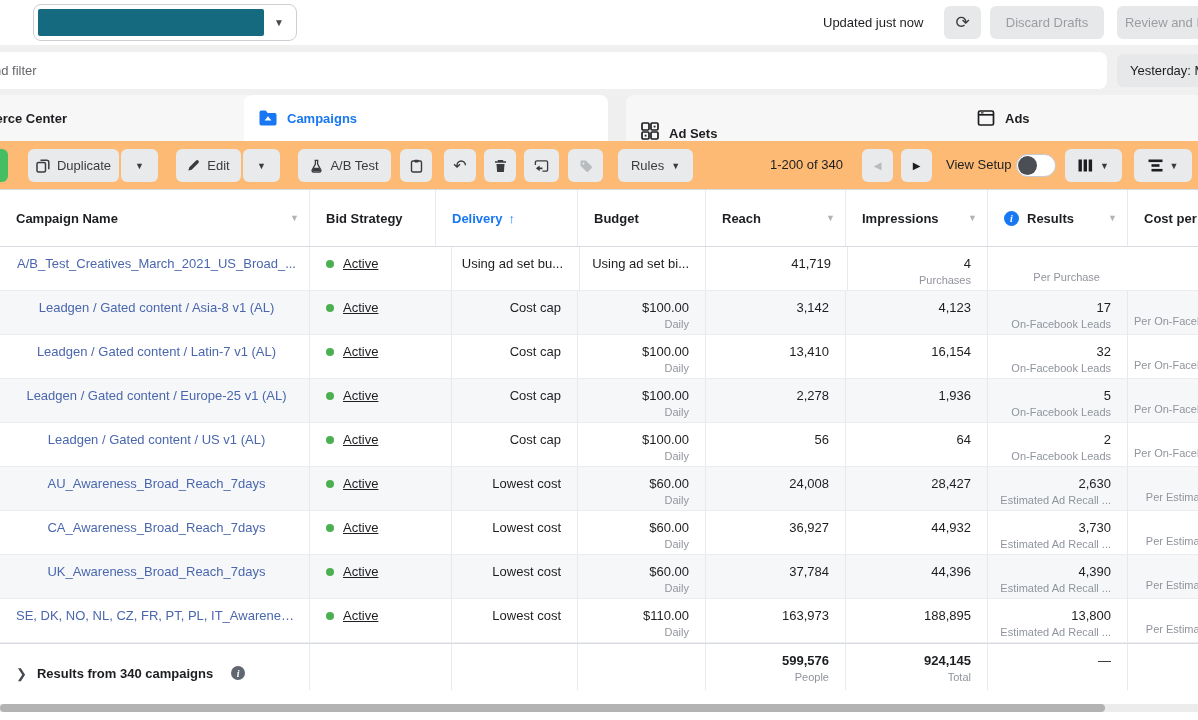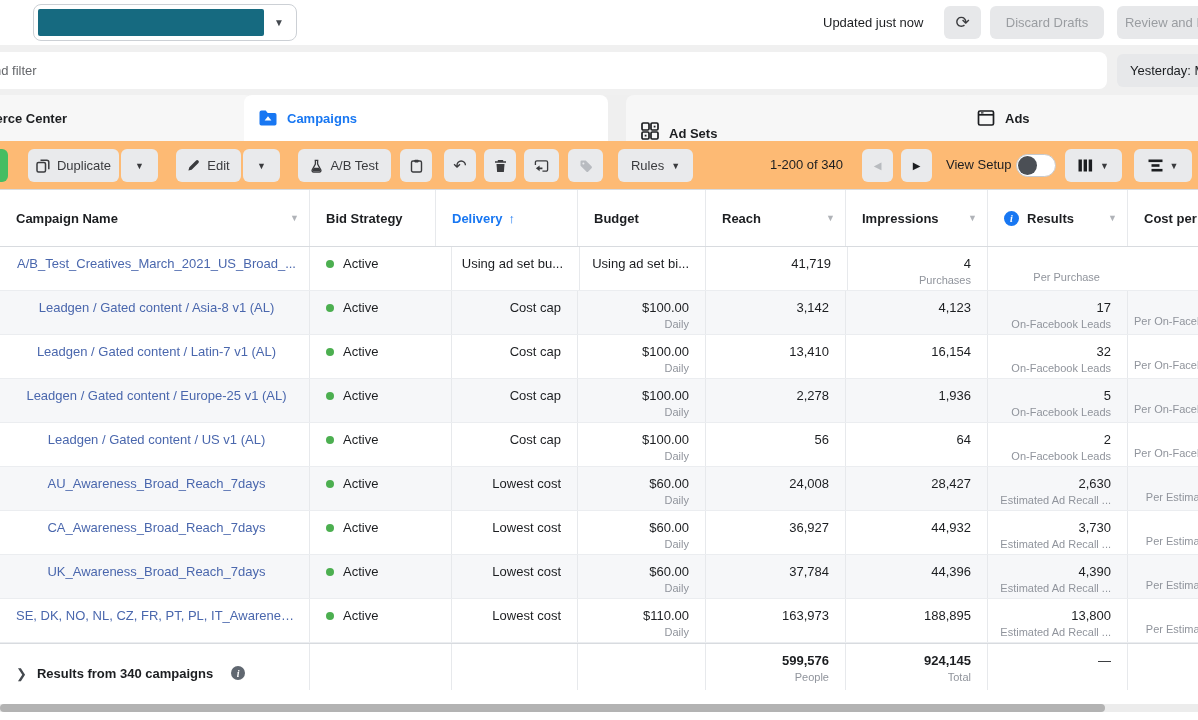--- a/index.html
+++ b/index.html
@@ -70,21 +70,21 @@
   .info-i { display:inline-flex; align-items:center; justify-content:center; width:15px; height:15px; border-radius:50%;
             background:#1877f2; color:#fff; font-size:10px; font-weight:bold; font-family:"Liberation Serif",serif;
             font-style:italic; margin-right:8px; flex:0 0 auto; }
   .info-i.grey { background:#606770; margin-left:8px; margin-right:0; }
   .cell .line1 { font-size:13px; color:#1c1e21; padding-top:9px; white-space:nowrap; overflow:hidden; text-overflow:ellipsis; }
   .cell .line2 { font-size:11px; color:#90949c; padding-top:3px; white-space:nowrap; }
   .al { text-align:center; padding-left:16px; padding-right:12px; }
   .ar { text-align:right; padding-right:16px; padding-left:6px; }
   .c7.ar { padding-right:84px; }
   .name-cell .line1 { color:#4a67ad; cursor:pointer; }
-  .status-line { display:flex; align-items:center; gap:9px; }
+  .status-line { display:flex; align-items:center; gap:9px;text-decoration:underline; }
   .dot { width:8px; height:8px; border-radius:50%; background:#4caf50; flex:0 0 auto; }
   .dotted-u { border-bottom:1px dotted #90949c; padding-bottom:1px; }
   .frow .line1 { font-weight:bold; }
   .footer-label { display:flex; align-items:center; gap:10px; padding-top:12px; padding-left:16px;
                   font-size:13px; font-weight:bold; color:#1c1e21; }
   .chev { font-size:13px; color:#44494f; font-weight:normal; cursor:pointer; }
 
   
   .hscroll-track { position:absolute; left:0; top:704px; width:1198px; height:8px; background:#ececec; }
   .hscroll-thumb { position:absolute; left:0; top:0; width:1105px; height:8px; background:#b3b3b3; border-radius:4px; cursor:pointer; }

